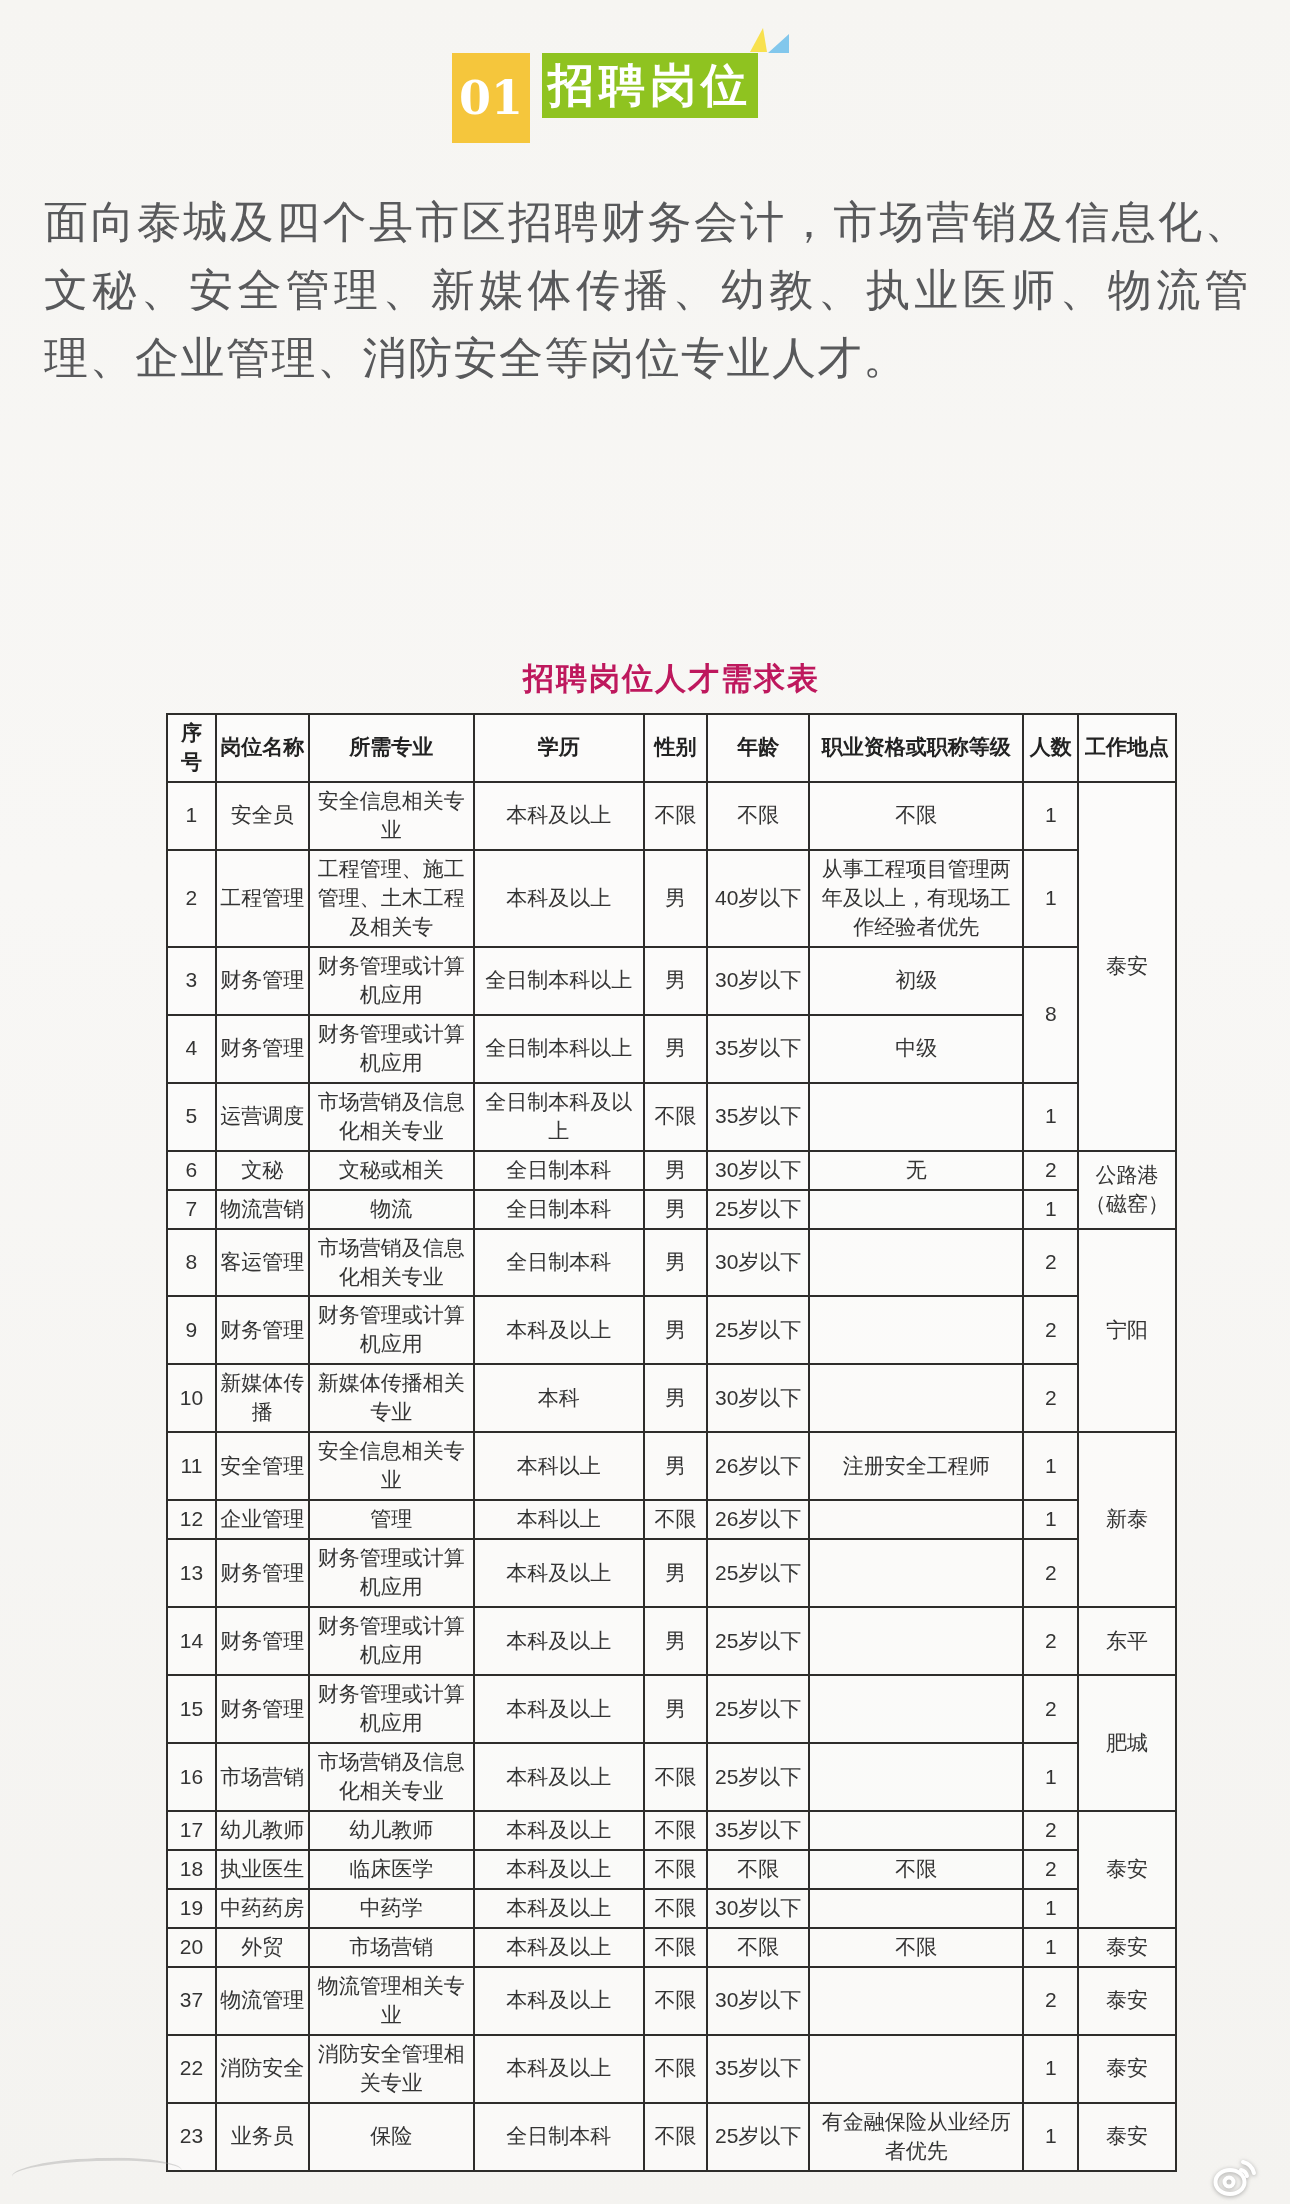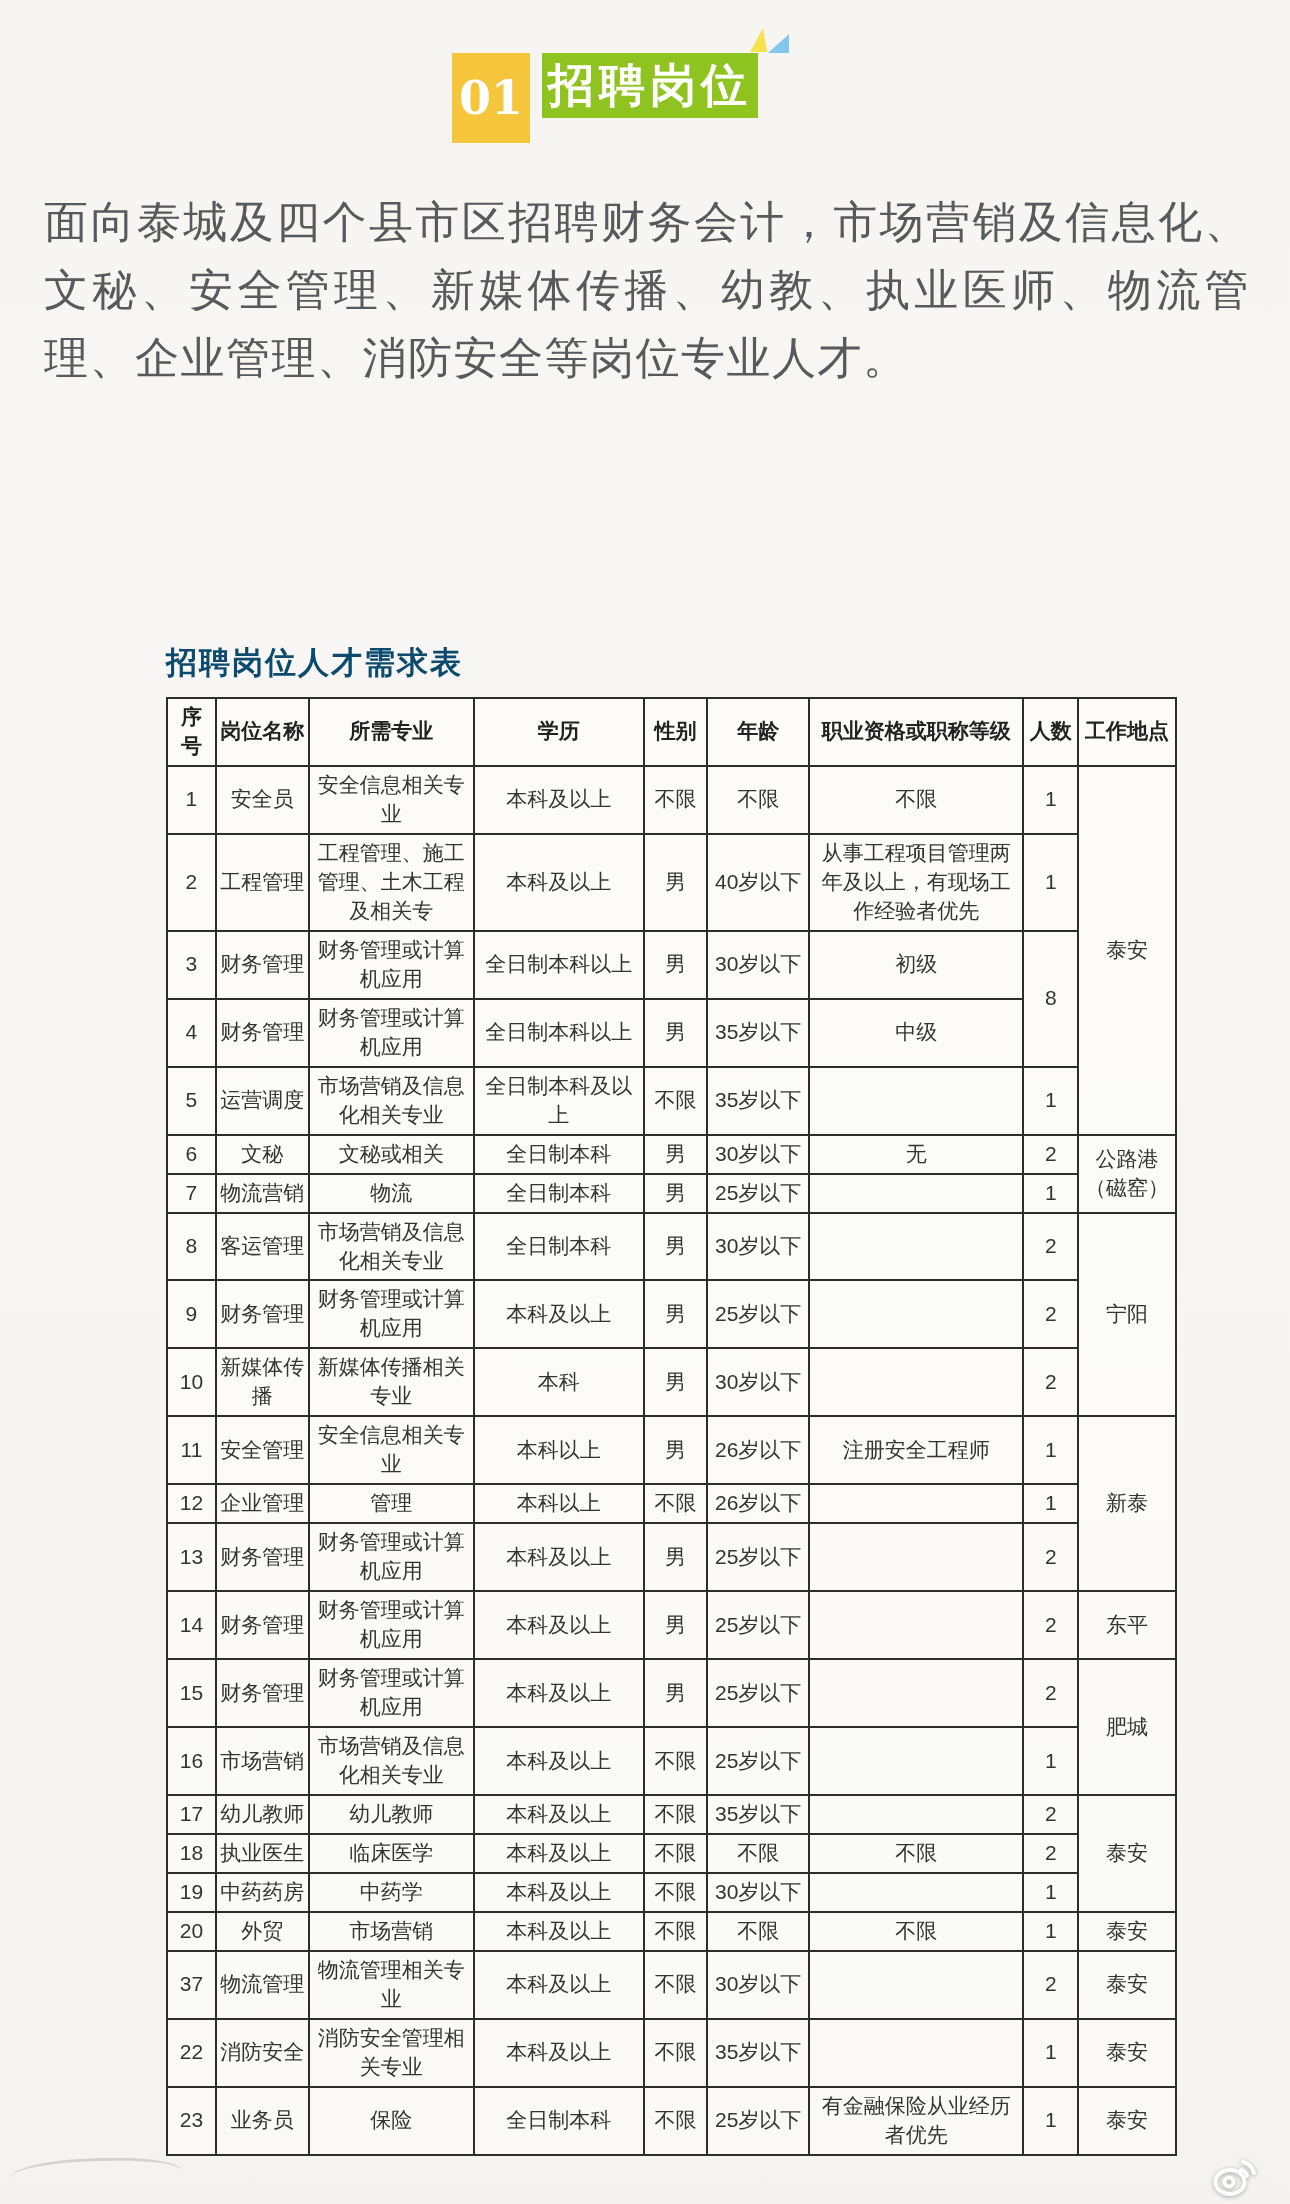--- a/index.html
+++ b/index.html
@@ -27,23 +27,23 @@
   .corner-tris{position:absolute;top:-25px;left:296px;}
   
   .intro{
     position:absolute;top:188px;left:44px;width:1206px;
     font-size:44px;line-height:68px;color:#58595b;
     text-align:justify;letter-spacing:1.5px;
   }
   
   .table-wrap{position:absolute;top:642px;left:166px;width:1011px;}
   .table-title{
-    text-align:left;font-size:31px;font-weight:bold;color:#0c4a6e;
+    text-align:center;font-size:31px;font-weight:bold;color:#be185d;
     font-family:"Liberation Serif","DejaVu Serif",serif;
-    margin:0 0 13px 0;letter-spacing:2px;
+    margin:16px 0 13px 0;letter-spacing:2px;
   }
   table.req{
     width:1011px;border-collapse:collapse;table-layout:fixed;
     background:rgba(255,255,255,0.5);
   }
   table.req th, table.req td{
     border:2px solid #2e2d2b;
     text-align:center;vertical-align:middle;
     font-size:21px;line-height:1.38;color:#343434;
     padding:4px 3px;word-break:break-all;

